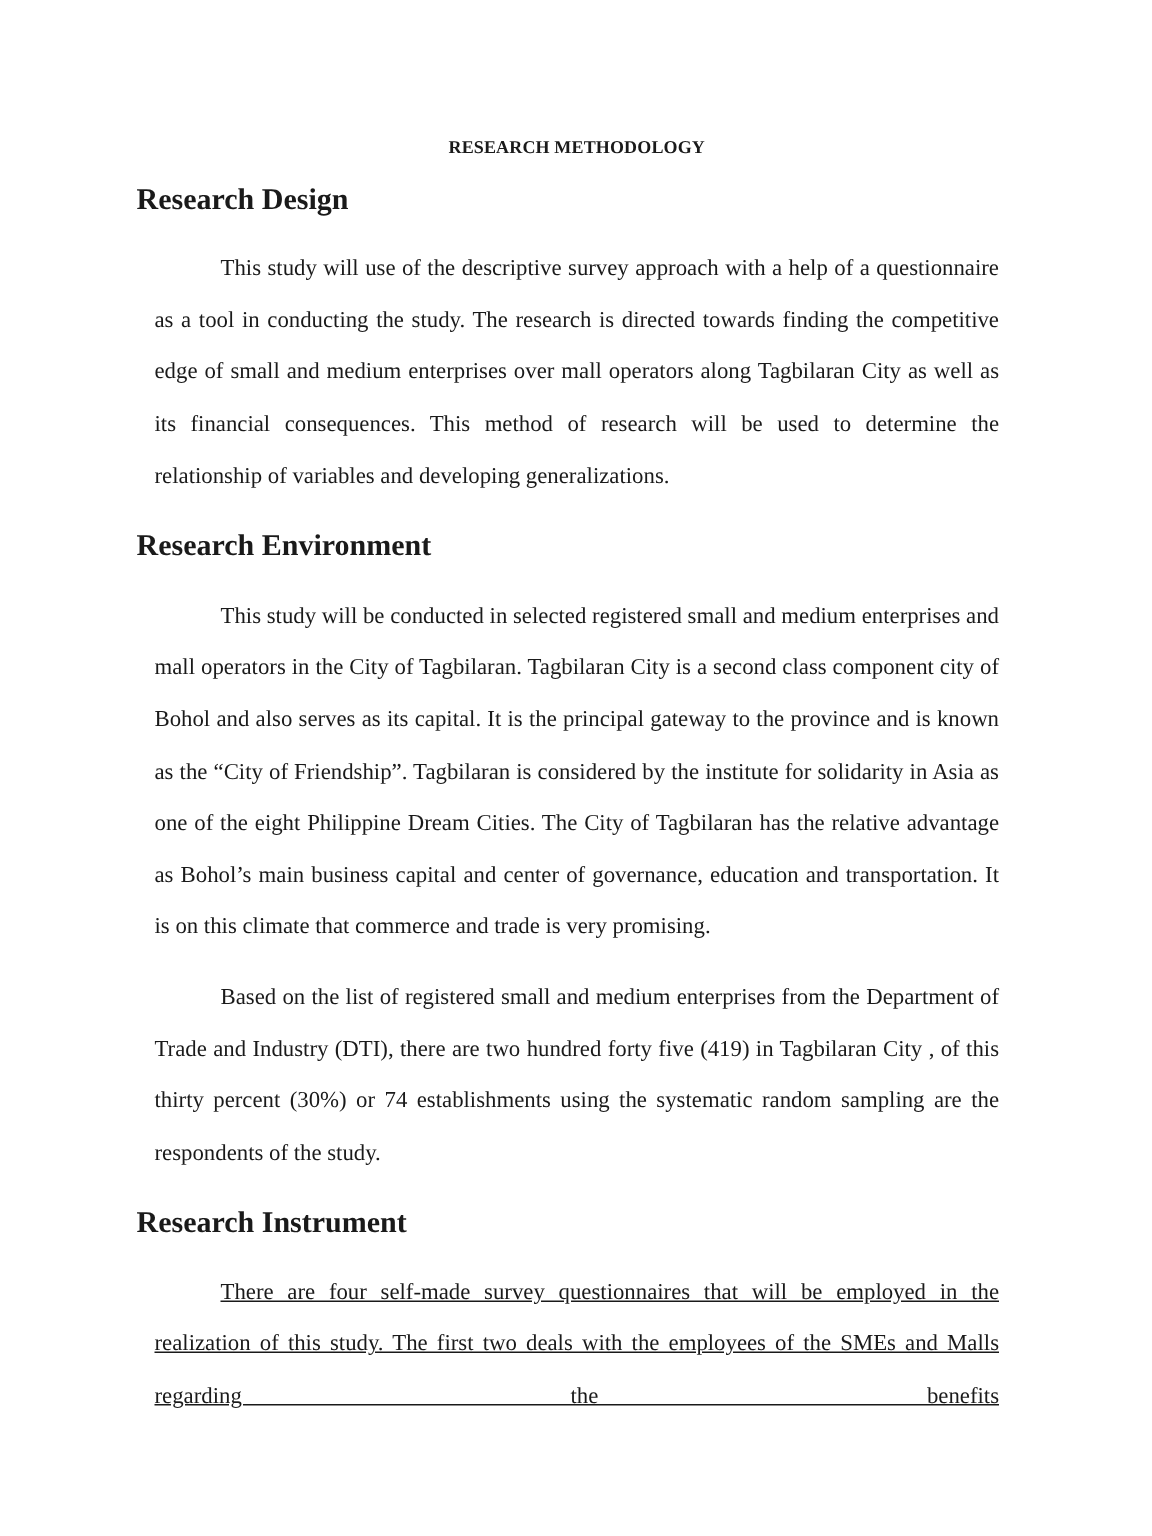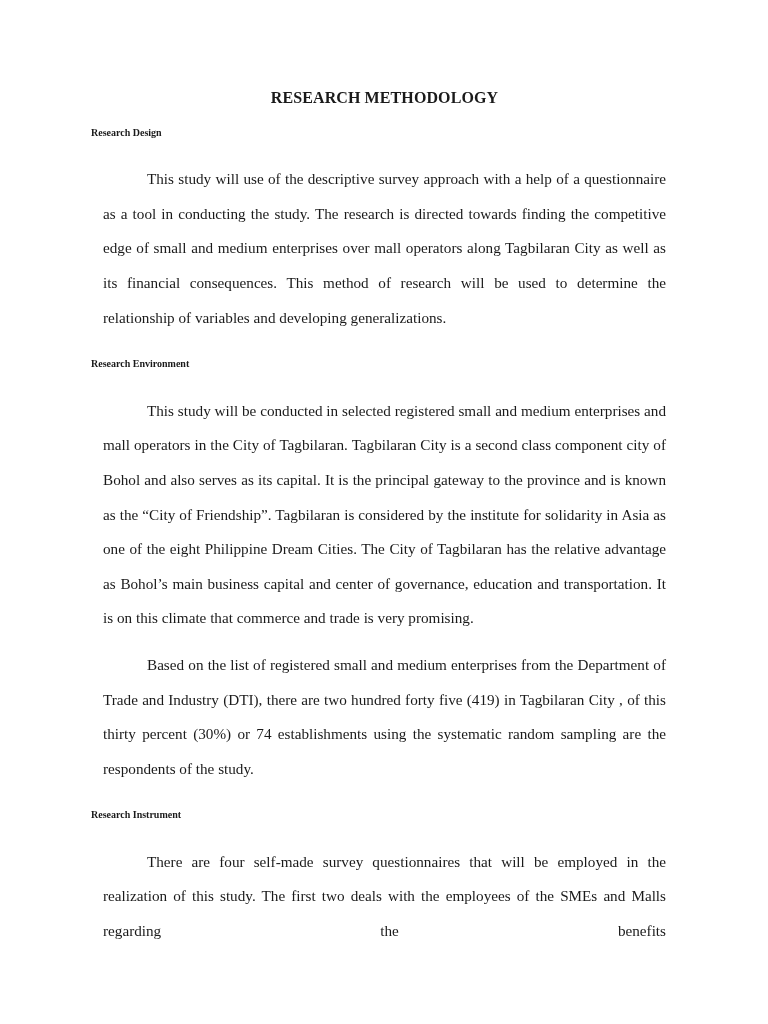--- a/index.html
+++ b/index.html
@@ -20,28 +20,28 @@
     left: 91px;
     top: 81px;
     width: 587px;
     font-size: 15.2px;
     line-height: 34.6px;
   }
   .title {
     text-align: center;
     font-weight: bold;
     margin: 0;
-    font-size: 16px;
+    font-size: 12px;
     line-height: 34.6px;
     letter-spacing: 0.1px;
   }
   .heading {
     font-weight: bold;
     margin: 0;
-    font-size: 10px;
+    font-size: 20px;
     line-height: 34.6px;
   }
   .para {
     margin: 12px;
     text-align: justify;
     text-indent: 44px;
   }
 </style>
 </head>
 <body>
@@ -58,15 +58,15 @@
     <h2 class="heading">Research Environment</h2>
     <p class="para">This study will be conducted in selected registered small and medium enterprises and mall operators in the City of Tagbilaran.  Tagbilaran City is a second class component city of Bohol and also serves as its capital. It is the principal gateway to the province and is known as the “City of Friendship”. Tagbilaran is considered by the institute for solidarity in Asia as one of the eight Philippine Dream Cities. The City of Tagbilaran has the relative advantage as Bohol’s main business capital and center of governance, education and transportation. It is on this climate that commerce and trade is very promising.</p>
   </section>
 
   <section>
     <p class="para">Based on the list of registered small and medium enterprises from the Department of Trade and Industry (DTI), there are two hundred forty five (419) in Tagbilaran City , of this thirty percent (30%) or 74 establishments using the systematic random sampling  are the respondents of the study.</p>
   </section>
 
   <section>
     <h2 class="heading">Research Instrument</h2>
-    <p class="para" style="text-align-last: justify;">There are four self-made survey questionnaires that will be employed in the realization of this study. The first two deals with the employees of the SMEs and Malls regarding the benefits</p>
+    <p class="para" style="text-align-last: justify; text-decoration: underline;">There are four self-made survey questionnaires that will be employed in the realization of this study. The first two deals with the employees of the SMEs and Malls regarding the benefits</p>
   </section>
 </div>
 
 </body></html>

